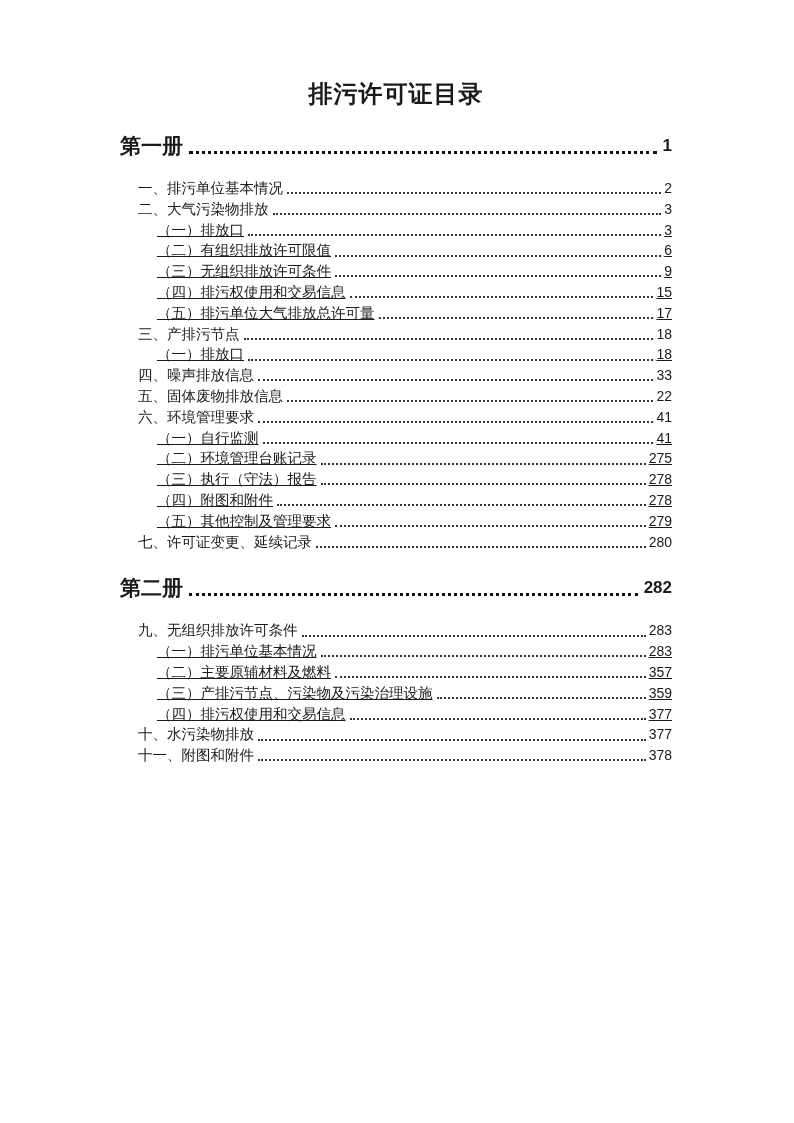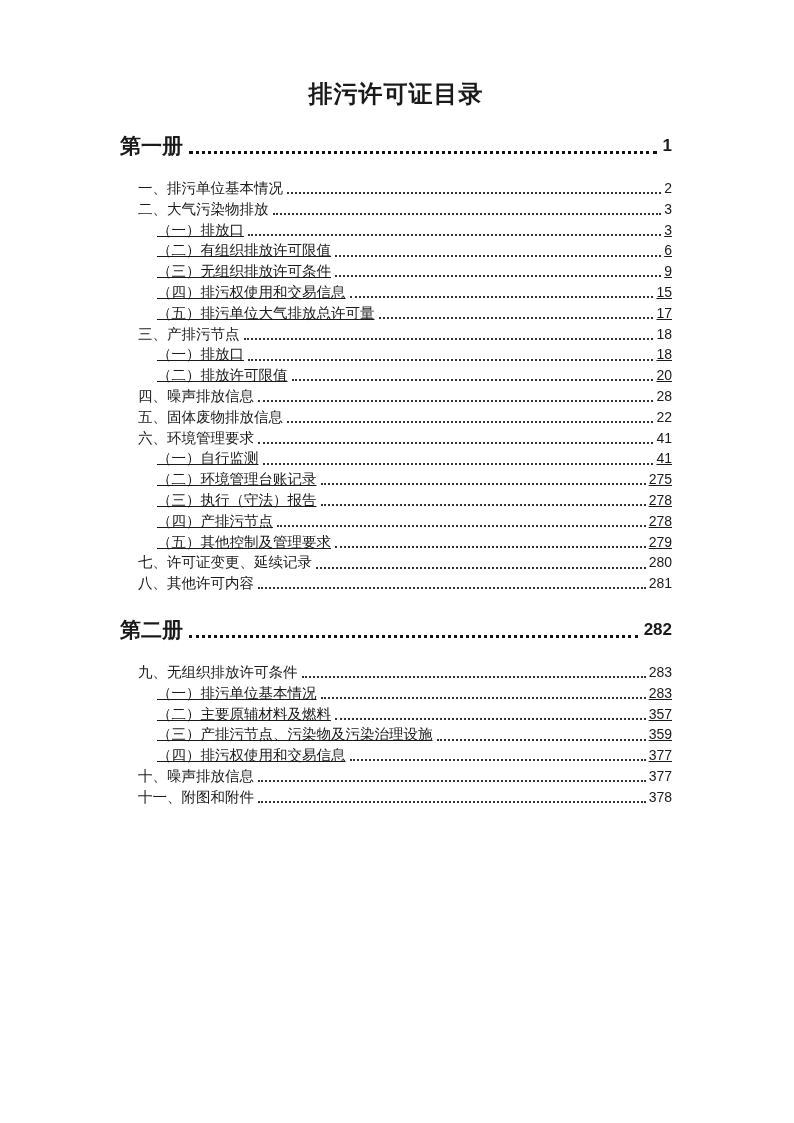--- a/index.html
+++ b/index.html
@@ -130,30 +130,25 @@
     <span class="dot-leader"></span>
     <span class="num">18</span>
   </div>
 
   <div class="toc-entry level-2">
     <span>（一）排放口</span>
     <span class="dot-leader"></span>
     <span class="num">18</span>
   </div>
 
-  <div class="toc-entry level-2">
-    <span>（二）排放许可限值</span>
-    <span class="dot-leader"></span>
-    <span class="num">20</span>
-  </div>
 
   <div class="toc-entry level-1">
     <span>四、噪声排放信息</span>
     <span class="dot-leader"></span>
-    <span class="num">28</span>
+    <span class="num">33</span>
   </div>
 
   <div class="toc-entry level-1">
     <span>五、固体废物排放信息</span>
     <span class="dot-leader"></span>
     <span class="num">22</span>
   </div>
 
   <div class="toc-entry level-1">
     <span>六、环境管理要求</span>
@@ -173,42 +168,37 @@
     <span class="num">275</span>
   </div>
 
   <div class="toc-entry level-2">
     <span>（三）执行（守法）报告</span>
     <span class="dot-leader"></span>
     <span class="num">278</span>
   </div>
 
   <div class="toc-entry level-2">
-    <span>（四）产排污节点</span>
+    <span>（四）附图和附件</span>
     <span class="dot-leader"></span>
     <span class="num">278</span>
   </div>
 
   <div class="toc-entry level-2">
     <span>（五）其他控制及管理要求</span>
     <span class="dot-leader"></span>
     <span class="num">279</span>
   </div>
 
   <div class="toc-entry level-1">
     <span>七、许可证变更、延续记录</span>
     <span class="dot-leader"></span>
     <span class="num">280</span>
   </div>
 
-  <div class="toc-entry level-1">
-    <span>八、其他许可内容</span>
-    <span class="dot-leader"></span>
-    <span class="num">281</span>
-  </div>
 </div>
   </section>
 
   <section>
     <div class="toc-section-heading">
       <span>第二册</span>
       <span class="dot-leader"></span>
       <span class="num">282</span>
     </div>
     <div>
@@ -236,21 +226,21 @@
     <span class="num">359</span>
   </div>
 
   <div class="toc-entry level-2">
     <span>（四）排污权使用和交易信息</span>
     <span class="dot-leader"></span>
     <span class="num">377</span>
   </div>
 
   <div class="toc-entry level-1">
-    <span>十、噪声排放信息</span>
+    <span>十、水污染物排放</span>
     <span class="dot-leader"></span>
     <span class="num">377</span>
   </div>
 
   <div class="toc-entry level-1">
     <span>十一、附图和附件</span>
     <span class="dot-leader"></span>
     <span class="num">378</span>
   </div>
 </div>

